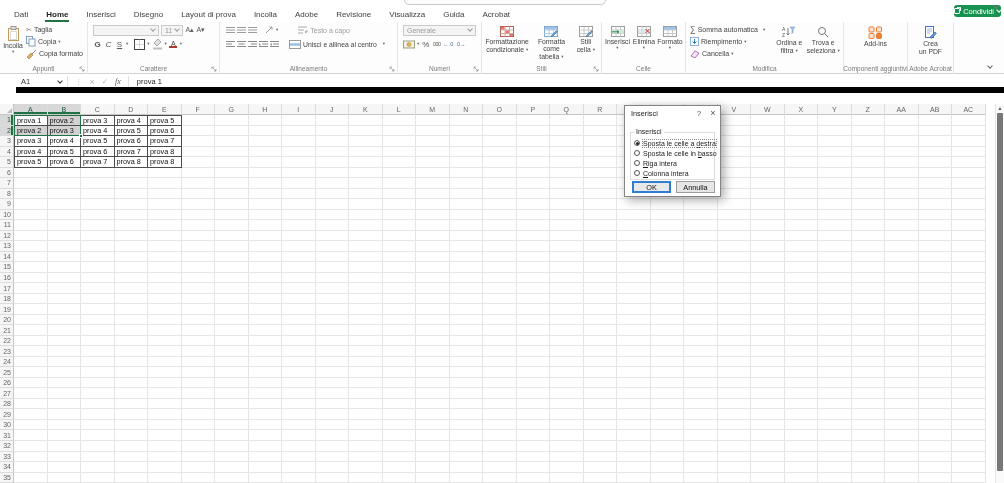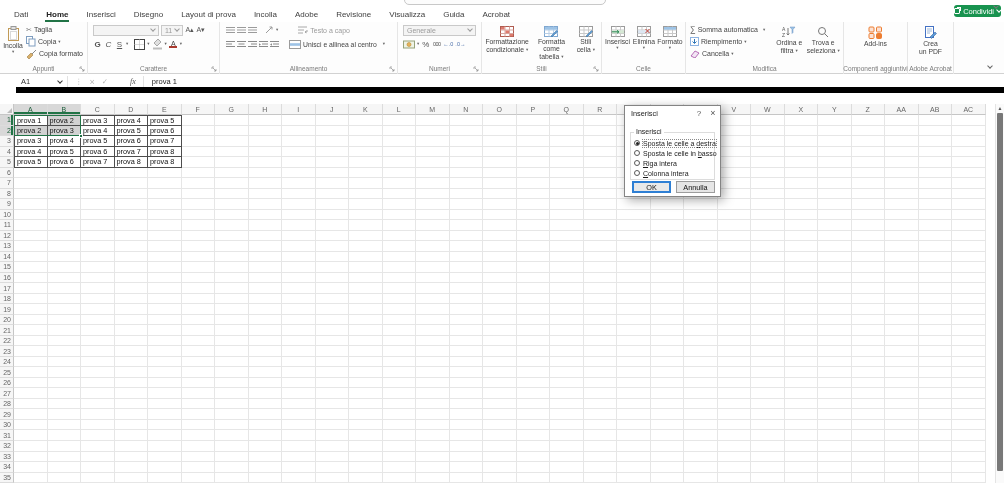--- a/index.html
+++ b/index.html
@@ -32,21 +32,21 @@
 .combo{border:1px solid #c9c9c9;background:#f4f4f4;color:#9b9b9b;font-size:7px;display:flex;align-items:center;justify-content:space-between;padding:0 3px;height:11px;}
 .iconbtn{display:flex;align-items:center;justify-content:center;height:11px;min-width:9px;color:#555;font-size:7px;}
 .gcs{font-size:8px;color:#555;width:9px;text-align:center;}
 .dim{color:#9b9b9b;}
 .ribbon-collapse{position:absolute;right:12px;bottom:5px;color:#666;}
 
 
 .fbar{position:absolute;left:16px;top:76px;width:100%;height:17px;background:#fff;border-bottom:6px solid #000000;display:flex;align-items:center;font-size:7.5px;color:#333;}
 .namebox{width:52px;height:100%;border-right:1px solid #e2e2e2;display:flex;align-items:center;justify-content:space-between;padding:0 5px;}
 .fbtns{display:flex;align-items:center;gap:7px;padding:0 7px;border-right:1px solid #e2e2e2;height:100%;}
-.fx{font-family:"Liberation Serif",serif;font-style:italic;font-size:8px;color:#555;margin-left:15px;}
+.fx{font-family:"Liberation Serif",serif;font-style:italic;font-size:8px;color:#555;}
 .fcontent{padding:0 8px;color:#222;}
 .fbar-chevron{position:absolute;right:6px;top:6px;color:#777;}
 
 
 .grid{position:absolute;left:0;top:104px;display:grid;background:#fff;}
 .hcell{background:#f6f6f6;font-size:7px;color:#666;display:flex;align-items:center;justify-content:center;}
 .colhead{border-right:1px solid #dcdcdc;border-bottom:1px solid #c6c6c6;}
 .colhead.sel{background:#d8d8d8;color:#1a5c38;box-shadow:inset 0 -2px 0 #217346;}
 .rowhead{border-bottom:1px solid #dcdcdc;border-right:1px solid #c6c6c6;justify-content:flex-end;padding-right:2px;}
 .rowhead.sel{background:#d8d8d8;color:#1a5c38;box-shadow:inset -2px 0 0 #217346;}

